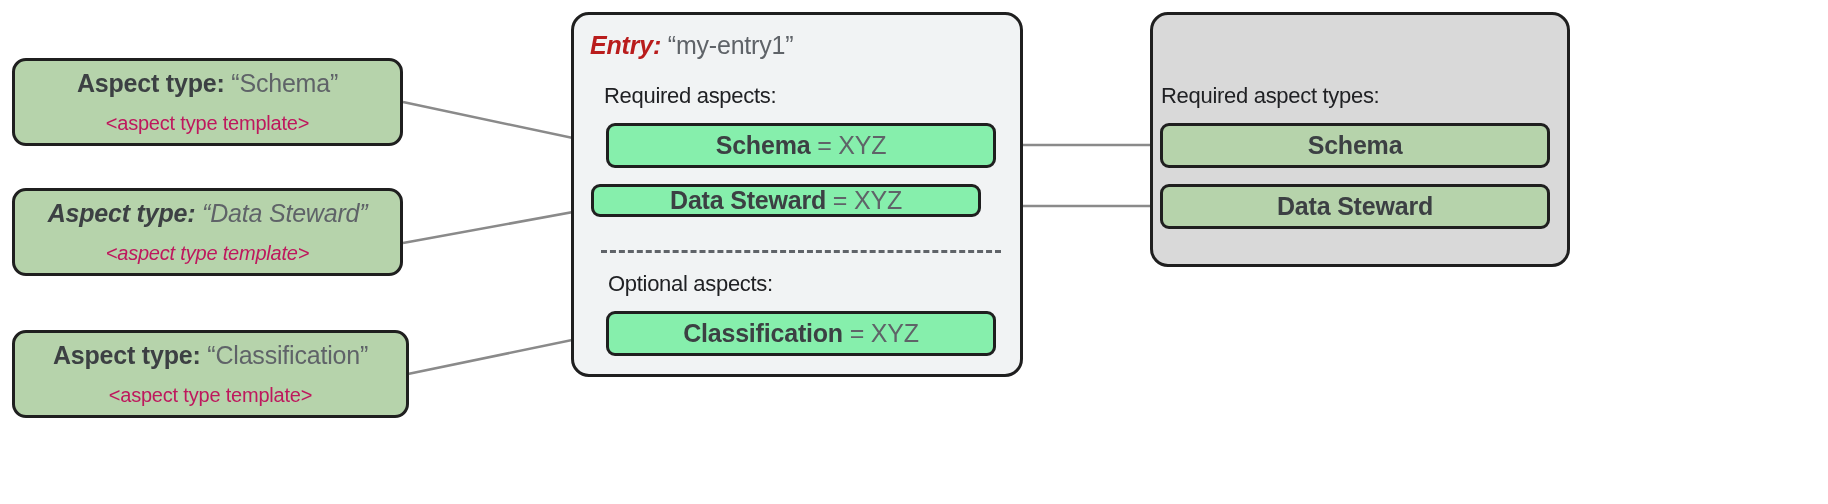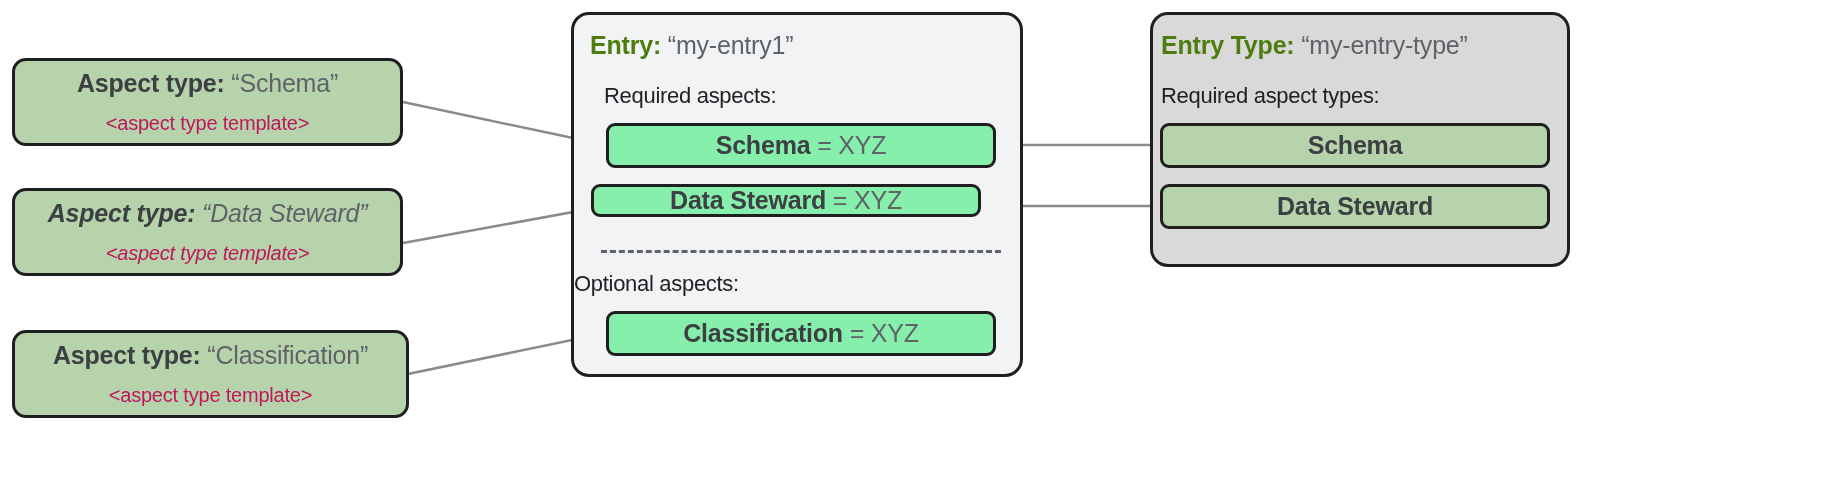--- a/index.html
+++ b/index.html
@@ -89,21 +89,21 @@
     padding: 0;
   }
 
   .panel-title {
     position: absolute;
     font-size: 25px;
     color: #3c4043;
     white-space: nowrap;
     letter-spacing: -0.2px;
   }
-  .panel-title b { font-weight: 700; color: #4d7c0f; }
+  .panel-title b { font-weight: 700; color: #b91c1c; font-style: italic; }
   .panel-title .q { font-weight: 400; color: #5f6368; }
 
   .section-label {
     position: absolute;
     font-size: 22px;
     font-weight: 400;
     color: #202124;
     white-space: nowrap;
     letter-spacing: -0.3px;
   }
@@ -195,34 +195,30 @@
 
   <div class="chip chip-light" style="left:591px; top:184px; width:390px; height:33px;">
     <span class="chip-text">
       <b>Data Steward</b>
       <span class="val">= XYZ</span>
     </span>
   </div>
 
   <div class="divider" style="left:601px; top:250px; width:400px;"></div>
 
-  <div class="section-label" style="left:574px; top:271px; z-index:3;text-align:center;">Optional aspects:</div>
+  <div class="section-label" style="left:608px; top:271px; z-index:3;text-align:center;">Optional aspects:</div>
 
   <div class="chip chip-light" style="left:606px; top:311px; width:390px; height:45px;">
     <span class="chip-text">
       <b>Classification</b>
       <span class="val">= XYZ</span>
     </span>
   </div>
 
   <div class="card" id="entry-type-panel">
-    <div class="panel-title" style="left:8px; top:16px;">
-      <b>Entry Type:</b>
-      <span class="q">“my-entry-type”</span>
-    </div>
     <div class="section-label" style="left:8px; top:68px;">Required aspect types:</div>
   </div>
 
   <div class="chip chip-dark" style="left:1160px; top:123px; width:390px; height:45px;">
     <span class="chip-text">
       <b>Schema</b>
     </span>
   </div>
 
   <div class="chip chip-dark" style="left:1160px; top:184px; width:390px; height:45px;">

